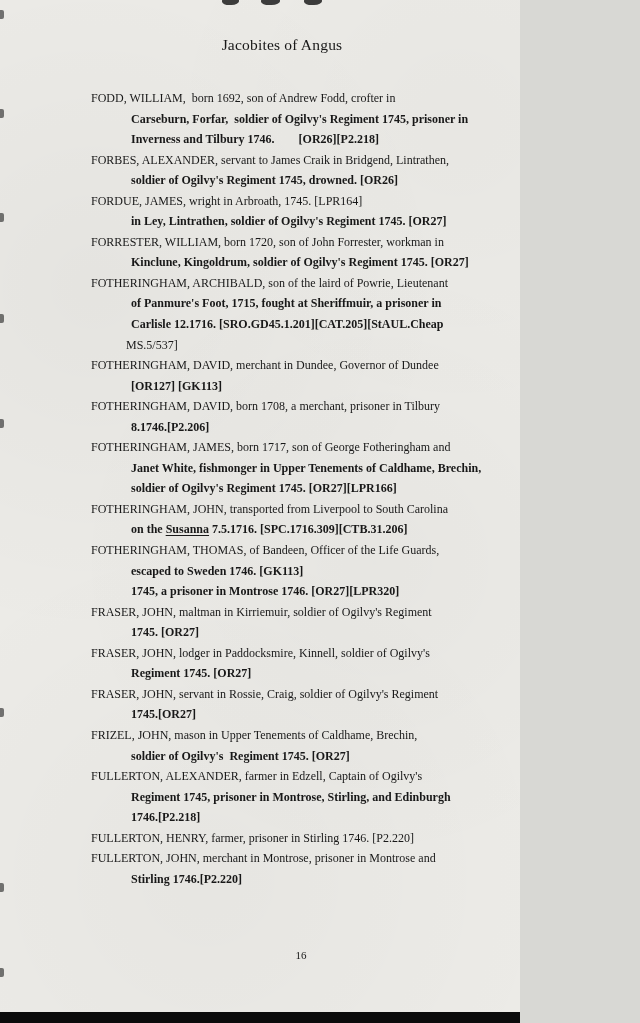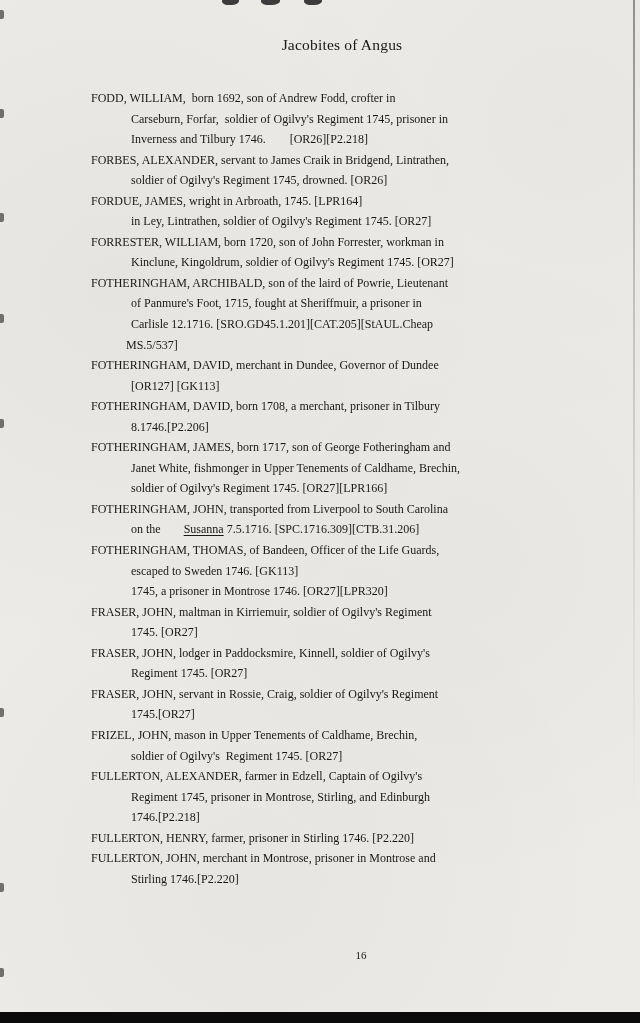--- a/index.html
+++ b/index.html
@@ -8,21 +8,21 @@
     --band:#0B0B0B;
   }
   html,body{margin:0;padding:0;}
   body{
     width:640px;height:1023px;
     font-family:"Liberation Serif", serif;
     background:#d8d8d4;
   }
   .page{
     position:relative;
-    width:640px;height:1023px;
+    width:520px;height:1023px;
     background:var(--paper);
     overflow:hidden;
   }
   
   .page::before{
     content:"";
     position:absolute;inset:0;
     background:
       radial-gradient(circle at 18% 28%, rgba(0,0,0,.030), transparent 42%),
       radial-gradient(circle at 72% 55%, rgba(0,0,0,.022), transparent 46%),
@@ -37,23 +37,23 @@
     color:var(--ink);
     letter-spacing:.2px;
   }
   .content{
     position:absolute;left:91px;top:88px;width:535px;
     color:var(--ink);
     font-size:12px;
     line-height:20.55px;
   }
   .line{white-space:pre;}
-  .ind1{padding-left:40px;}
+  .ind1{padding-left:40px;font-weight:bold;}
   .ind2{padding-left:35px;}
-  .u{text-decoration:underline;text-underline-offset:2px;margin-left:20px;}
+  .u{text-decoration:underline;text-underline-offset:2px;}
   .pagenum{
     position:absolute;top:949px;left:82px;right:0;
     text-align:center;
     font-size:11px;
     color:var(--ink);
   }
   .band{
     position:absolute;left:0;right:0;top:1012px;height:11px;
     background:var(--band);
   }

